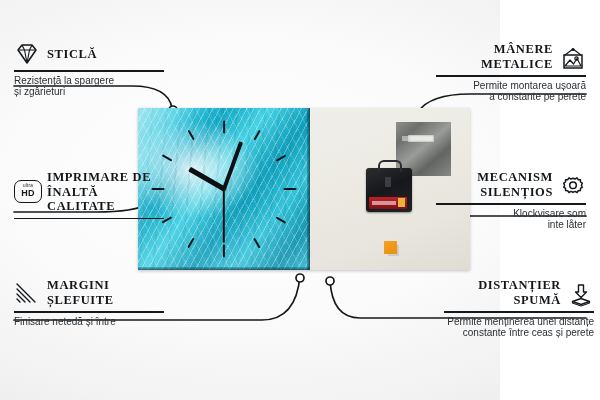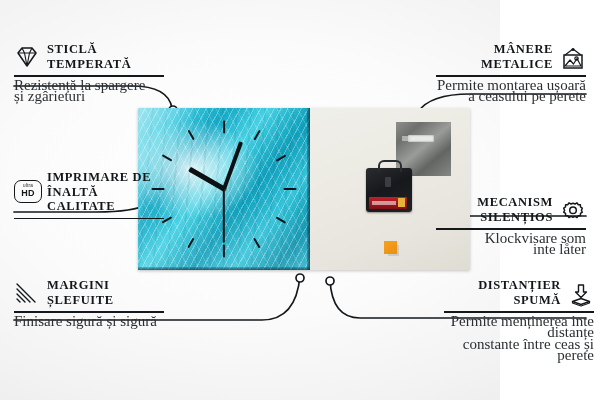--- a/index.html
+++ b/index.html
@@ -87,22 +87,22 @@
   .feat .head{display:flex;align-items:center;gap:7px;}
   .feat.right .head{justify-content:flex-end;align-items:flex-end;}
   .feat .title{
     font-family:"Liberation Serif",serif;
     font-size:12.5px;font-weight:700;letter-spacing:.6px;
     color:#14171a;line-height:14.5px;text-transform:uppercase;
   }
   .feat.right .title{text-align:right;}
   .feat .rule{height:1.6px;background:#15181b;margin:4px 0 3px;}
   .feat .sub{
-    font-family:Liberation Serif, serif;
-    font-size:15px;line-height:11.6px;color:#2b2f33;
+    font-family:Liberation Sans, sans-serif;
+    font-size:10px;line-height:11.6px;color:#2b2f33;
   }
   .feat.right .sub{text-align:right;}
   .ico{width:26px;height:24px;flex:0 0 26px;display:block;}
   .ico svg{display:block;}
   .hdbox{
     width:26px;height:21px;border:1.4px solid #15181b;border-radius:7px;
     display:flex;flex-direction:column;align-items:center;justify-content:center;
     line-height:1;
   }
   .hdbox .u{font-size:4.6px;letter-spacing:.2px;color:#15181b;font-family:"Liberation Sans",sans-serif;}
@@ -175,21 +175,21 @@
   </div>
 
   <div class="feat left" style="left:14px;top:42px;width:150px;">
     <div class="head">
       <span class="ico">
         <svg width="26" height="24" viewBox="0 0 26 24">
             <path d="M4 8 L8 3 L18 3 L22 8 L13 21 Z" fill="none" stroke="#15181b" stroke-width="1.5" stroke-linejoin="round"></path>
             <path d="M4 8 L22 8 M8 3 L10.5 8 L13 21 M18 3 L15.5 8 L13 21" fill="none" stroke="#15181b" stroke-width="1.1"></path>
           </svg>
       </span>
-      <span class="title"><span>STICLĂ</span><br><span>TEMPERATĂ</span></span>
+      <span class="title"><span>STICLĂ</span><br></span>
     </div>
     <div class="rule"></div>
     <div class="sub"><span>Rezistență la spargere</span><br><span>și zgârieturi</span></div>
   </div>
 
   <div class="feat left" style="left:14px;top:170px;width:150px;">
     <div class="head">
       <span class="ico">
         <span class="hdbox">
           <span class="u">ultra</span>
@@ -209,41 +209,41 @@
               <path d="M3 3 L21 21"></path>
               <path d="M3 8 L16 21"></path>
               <path d="M3 13 L11 21"></path>
               <path d="M3 18 L6 21"></path>
             </g>
           </svg>
       </span>
       <span class="title"><span>MARGINI</span><br><span>ȘLEFUITE</span></span>
     </div>
     <div class="rule"></div>
-    <div class="sub"><span>Finisare sigură și sigură</span></div>
+    <div class="sub"><span>Finisare netedă și între</span></div>
   </div>
 
   <div class="feat right" style="left:436px;top:42px;width:150px;">
     <div class="head">
       <span class="title"><span>MÂNERE</span><br><span>METALICE</span></span>
       <span class="ico">
         <svg width="26" height="24" viewBox="0 0 26 24">
             <path d="M13 2 L5 8 M13 2 L21 8" fill="none" stroke="#15181b" stroke-width="1.2"></path>
             <circle cx="13" cy="2.5" r="1.6" fill="#15181b"></circle>
             <rect x="4" y="8" width="18" height="13" fill="none" stroke="#15181b" stroke-width="1.5"></rect>
             <path d="M5 19 L10 13 L13.5 17 L17 11.5 L21 19 Z" fill="none" stroke="#15181b" stroke-width="1.2" stroke-linejoin="round"></path>
             <circle cx="16.5" cy="11.5" r="1.7" fill="none" stroke="#15181b" stroke-width="1.2"></circle>
           </svg>
       </span>
     </div>
     <div class="rule"></div>
-    <div class="sub"><span>Permite montarea ușoară</span><br><span>a ceasului pe perete</span></div>
-  </div>
-
-  <div class="feat right" style="left:436px;top:170px;width:150px;margin-top:25px;">
+    <div class="sub"><span>Permite montarea ușoară</span><br><span>a constante pe perete</span></div>
+  </div>
+
+  <div class="feat right" style="left:436px;top:170px;width:150px;">
     <div class="head">
       <span class="title"><span>MECANISM</span><br><span>SILENȚIOS</span></span>
       <span class="ico">
         <svg width="26" height="24" viewBox="0 0 26 24">
             <path d="M13 3.2 L15.1 4 L17 2.9 L18.3 4.7 L20.4 4.8 L20.5 7 L22.3 8.2 L21.4 10.2 L22.3 12.2 L20.5 13.4 L20.4 15.6 L18.3 15.7 L17 17.5 L15.1 16.4 L13 17.2 L10.9 16.4 L9 17.5 L7.7 15.7 L5.6 15.6 L5.5 13.4 L3.7 12.2 L4.6 10.2 L3.7 8.2 L5.5 7 L5.6 4.8 L7.7 4.7 L9 2.9 L10.9 4 Z" fill="none" stroke="#15181b" stroke-width="1.5" stroke-linejoin="round"></path>
             <circle cx="13" cy="10.2" r="3.3" fill="none" stroke="#15181b" stroke-width="1.5"></circle>
           </svg>
       </span>
     </div>
     <div class="rule"></div>
@@ -255,16 +255,16 @@
       <span class="title"><span>DISTANȚIER</span><br><span>SPUMĂ</span></span>
       <span class="ico">
         <svg width="26" height="24" viewBox="0 0 26 24">
             <path d="M10.5 2 L15.5 2 L15.5 9 L18.5 9 L13 14.5 L7.5 9 L10.5 9 Z" fill="none" stroke="#15181b" stroke-width="1.4" stroke-linejoin="round"></path>
             <path d="M13 15.5 L21.5 18.5 L13 21.5 L4.5 18.5 Z" fill="none" stroke="#15181b" stroke-width="1.4" stroke-linejoin="round"></path>
             <path d="M4.5 18.5 L4.5 20 L13 23 L21.5 20 L21.5 18.5" fill="none" stroke="#15181b" stroke-width="1.2" stroke-linejoin="round"></path>
           </svg>
       </span>
     </div>
     <div class="rule"></div>
-    <div class="sub"><span>Permite menținerea inte distanțe</span><br><span>constante între ceas și perete</span></div>
+    <div class="sub"><span>Permite menținerea unei distanțe</span><br><span>constante între ceas și perete</span></div>
   </div>
 
 </div>
 
 </body></html>

